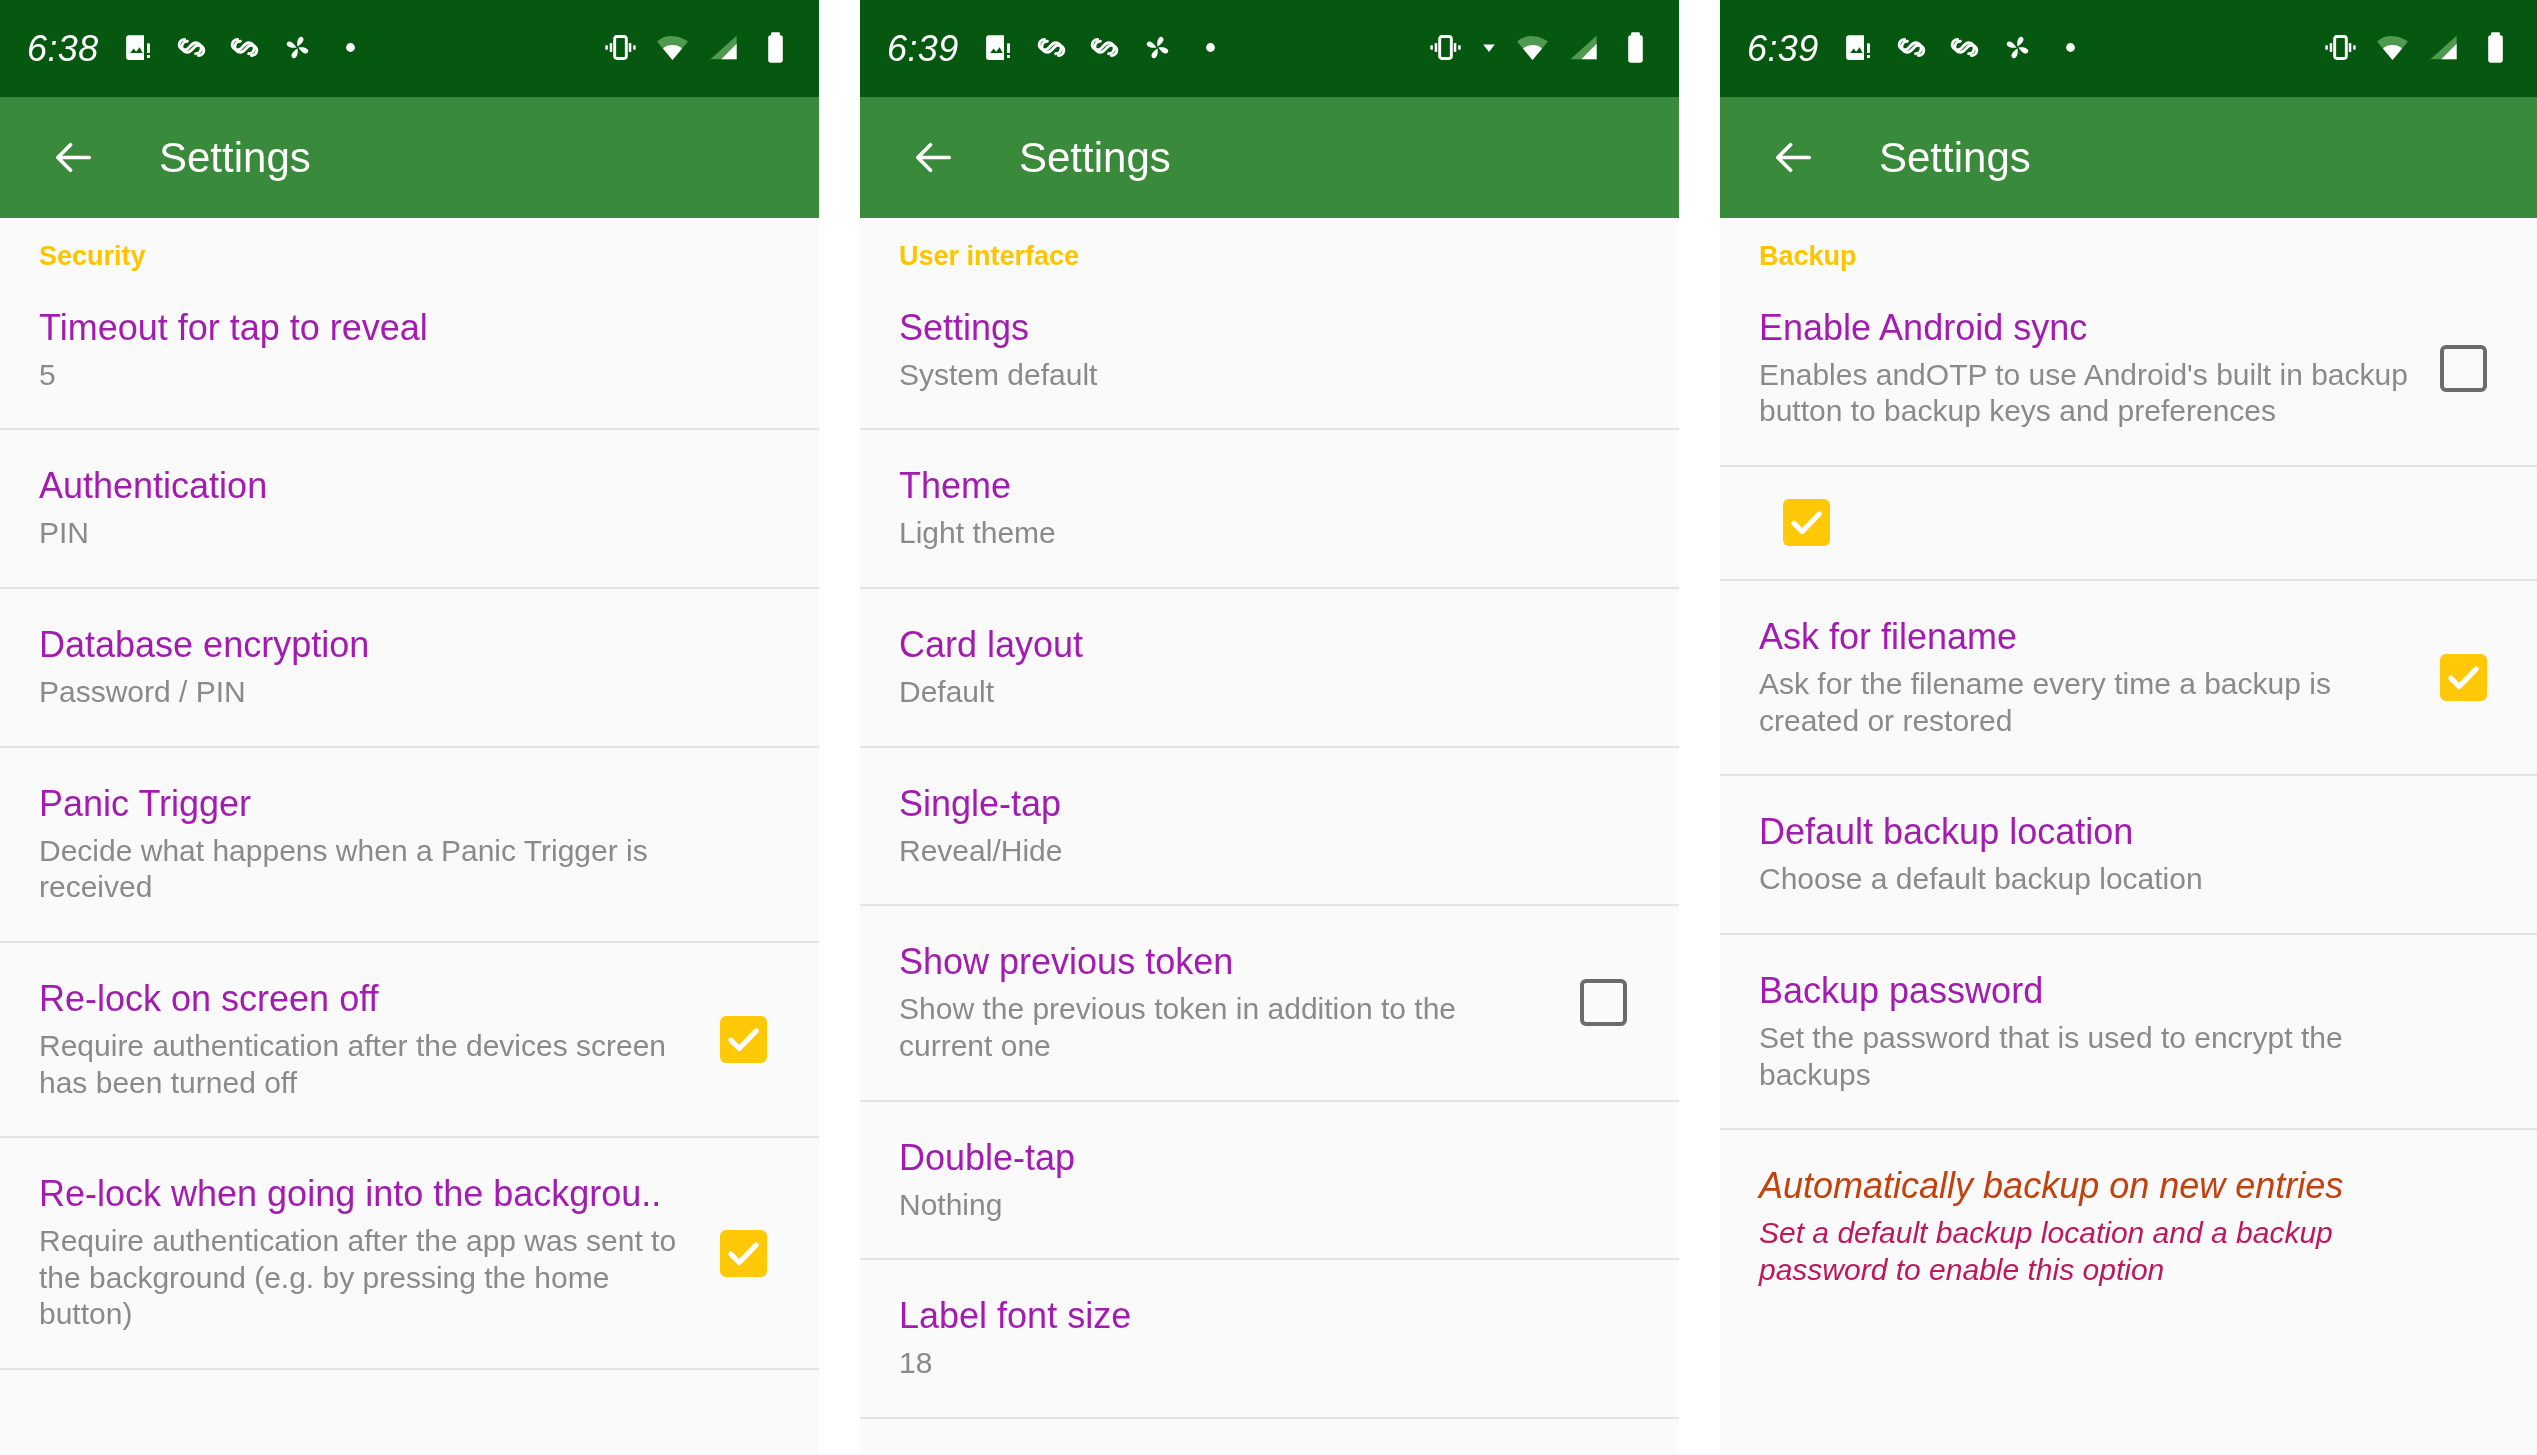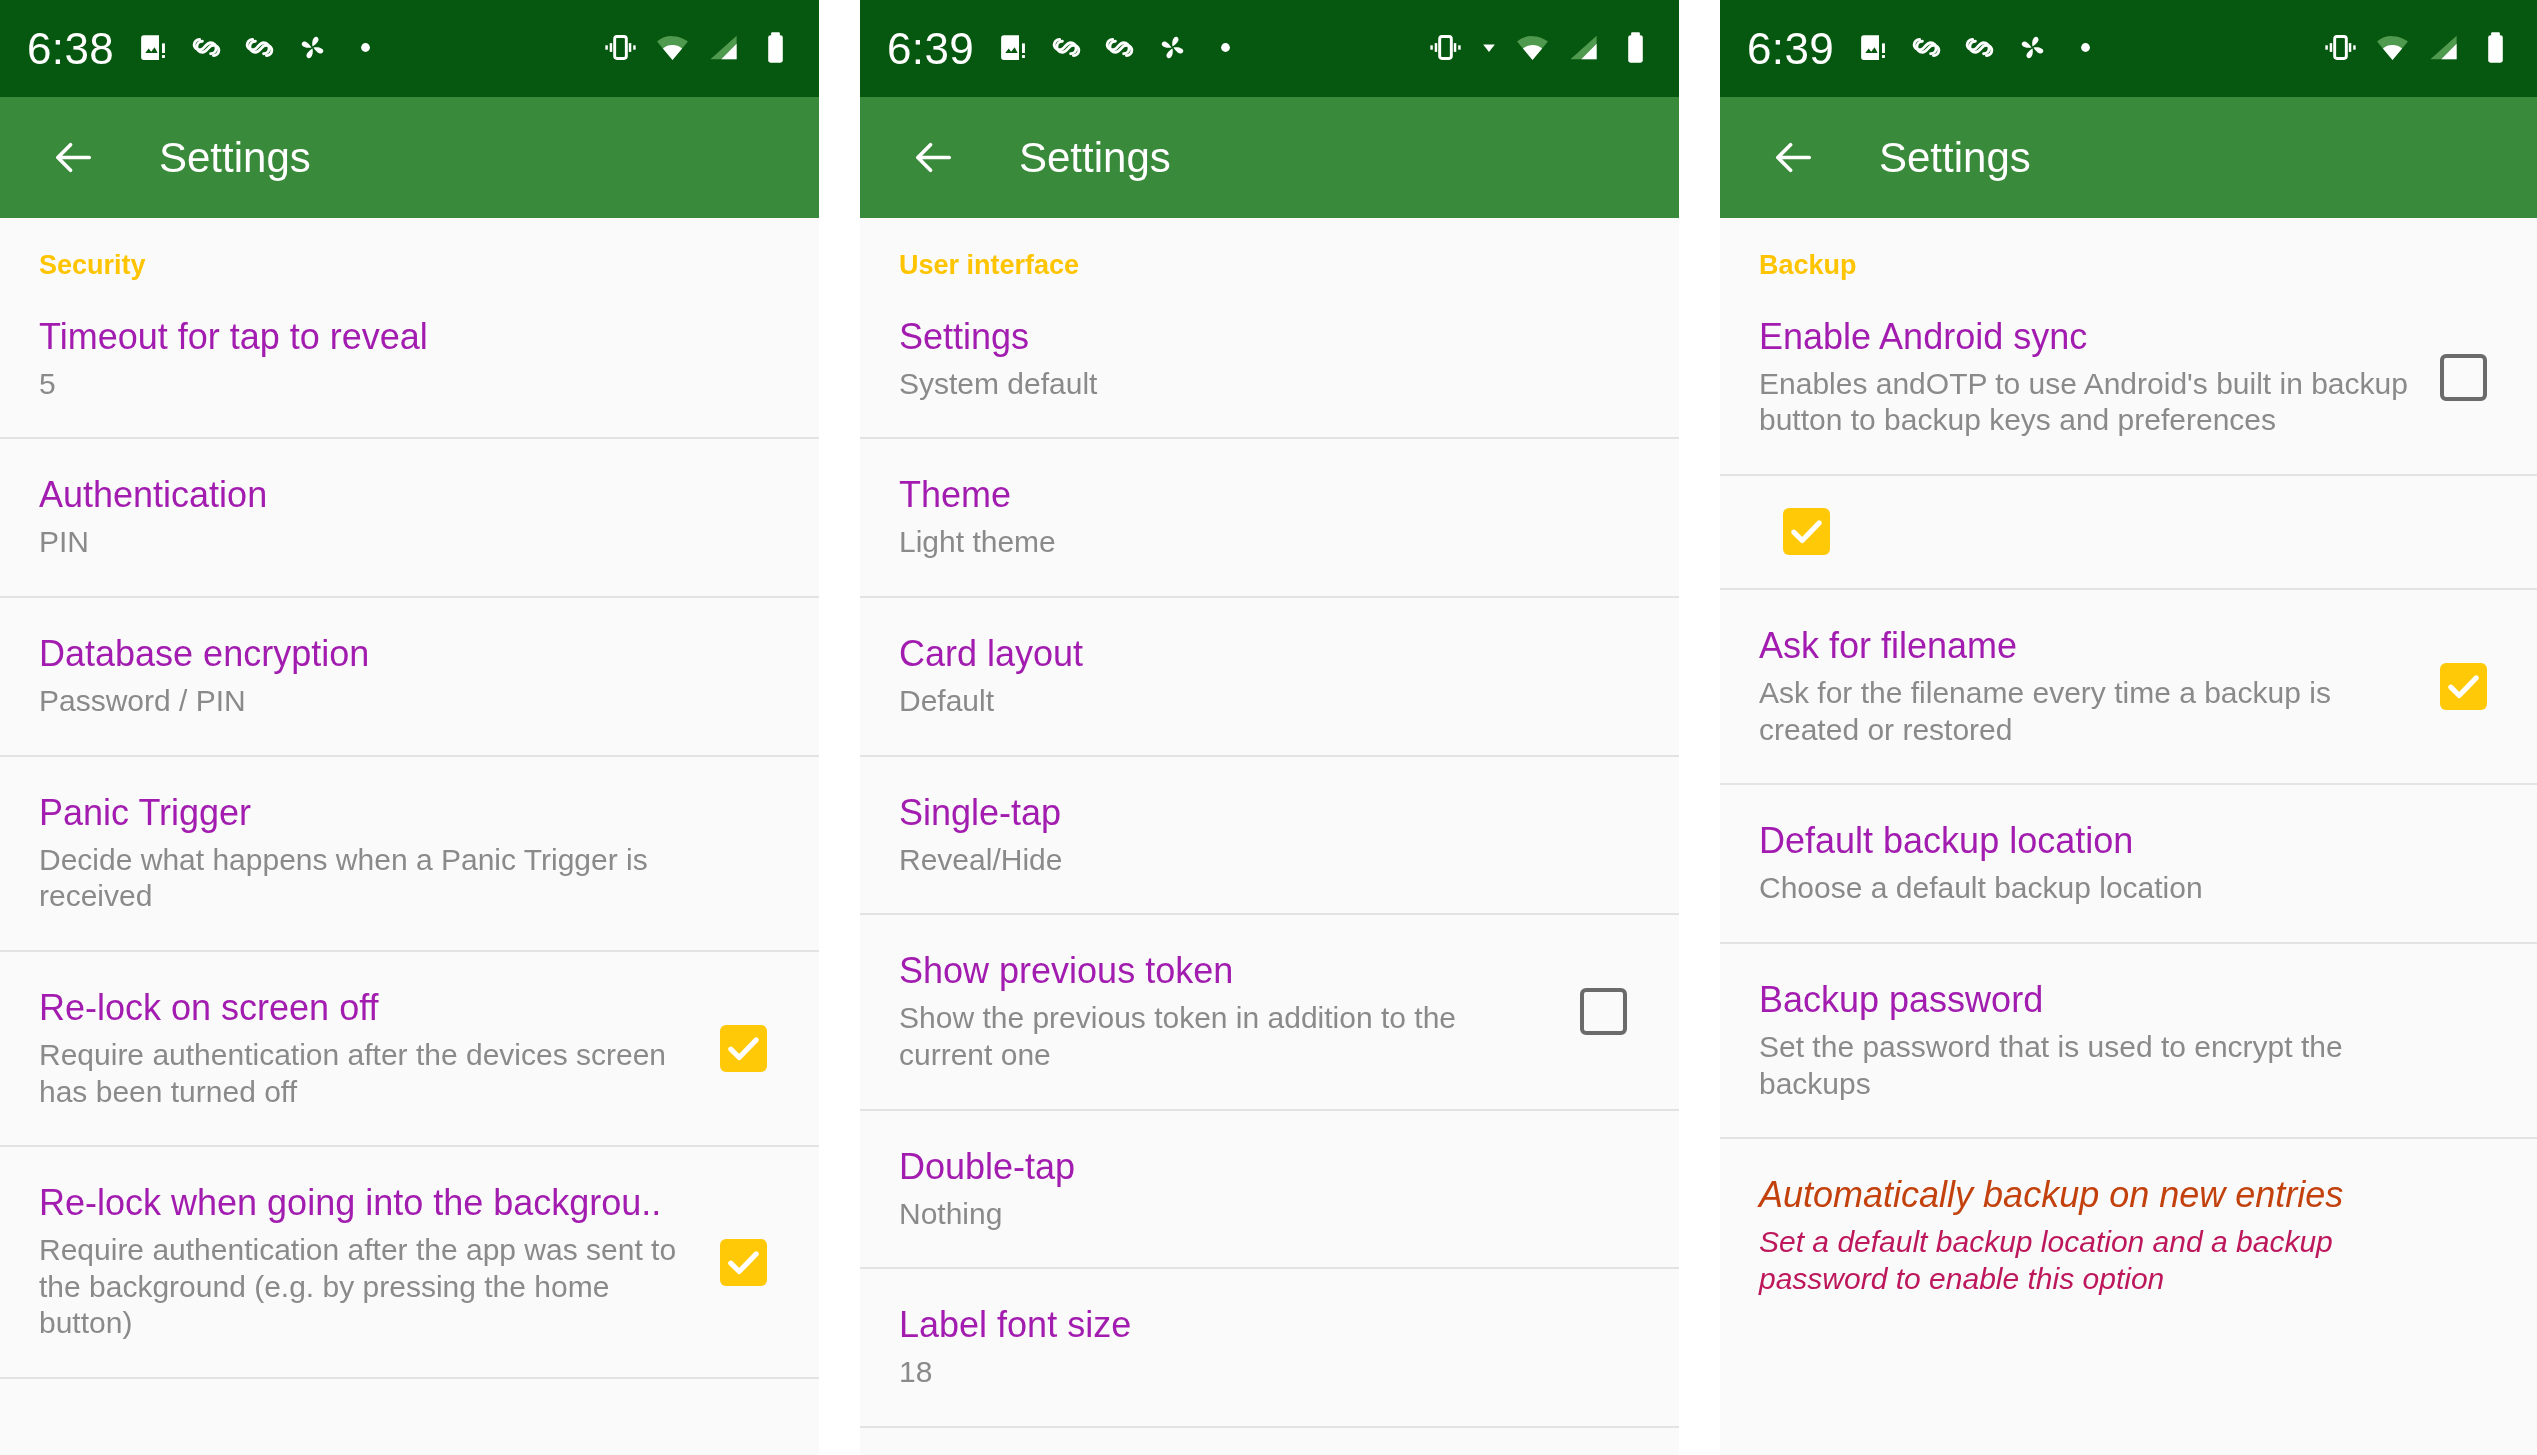--- a/index.html
+++ b/index.html
@@ -20,21 +20,21 @@
   .gap { flex: 0 0 auto; width: 41px; height: 1455px; background: #ffffff; }
 
   
   .statusbar {
     height: 97px;
     background: #06570f;
     display: flex; align-items: center;
     padding: 0 26px 0 27px;
     color: #ffffff;
   }
-  .sb-clock { font-size: 44px; letter-spacing: 0.4px; font-weight: 400; line-height: 1; }
+  .sb-clock { font-size: 36px; letter-spacing: 0.4px; font-weight: 400; line-height: 1; font-style: italic; }
   .sb-left-icons { display: flex; align-items: center; gap: 20px; margin-left: 23px; }
   .sb-spacer { flex: 1 1 auto; }
   .sb-right-icons { display: flex; align-items: center; gap: 16.7px; }
   .sb-ic { display: block; }
 
   
   .appbar {
     height: 121px;
     background: #398a3a;
     display: flex; align-items: center;
@@ -91,21 +91,21 @@
 
   .cb-wrap { flex: 0 0 auto; width: 73px; display: flex; justify-content: center; align-items: center; margin-left: 10.6px; }
   .cb {
     width: 47px; height: 47px;
     border-radius: 6px;
     display: block;
   }
   .cb.on { background: #ffc907; }
   .cb.off { background: transparent; border: 4.5px solid #6b6b6b; }
 
-  .cat-first { padding-top: 33px; }
+  .cat-first { padding-top: 24px; }
 </style>
 </head>
 <body>
 
 <div class="screens">
 
   <div class="phone">
     <div class="statusbar">
       <span class="sb-clock">6:38</span>
       <span class="sb-left-icons">

